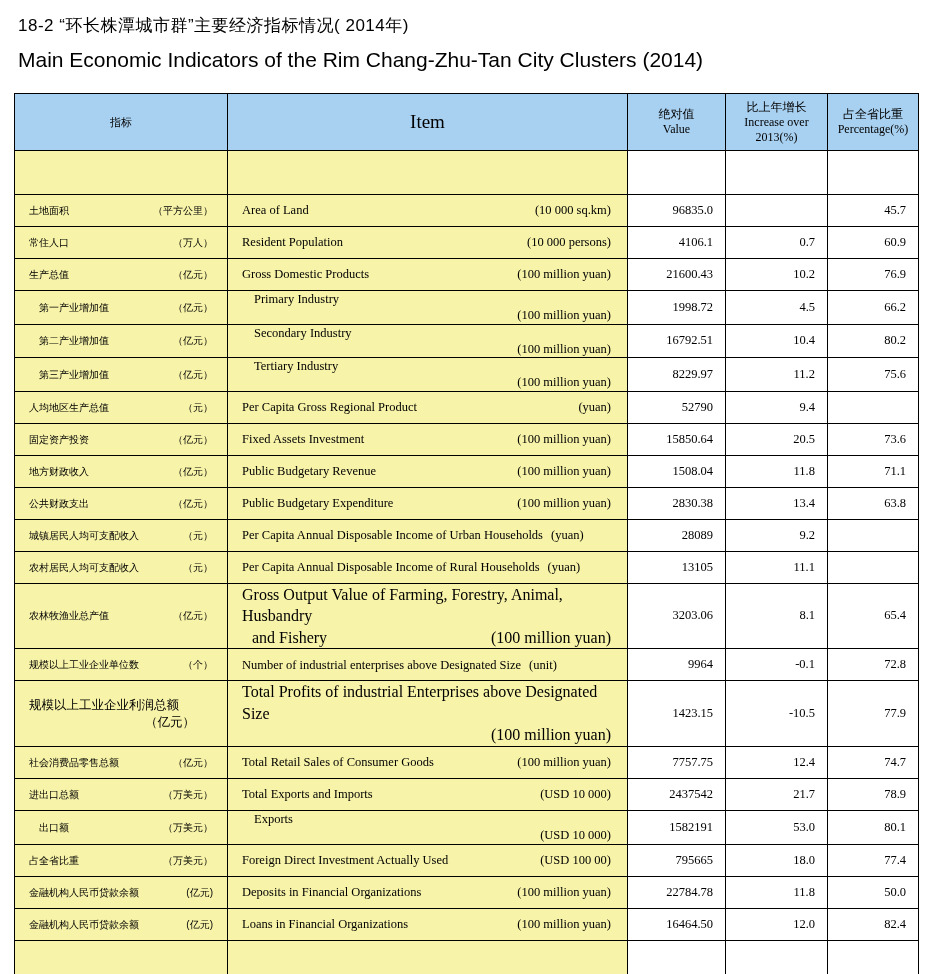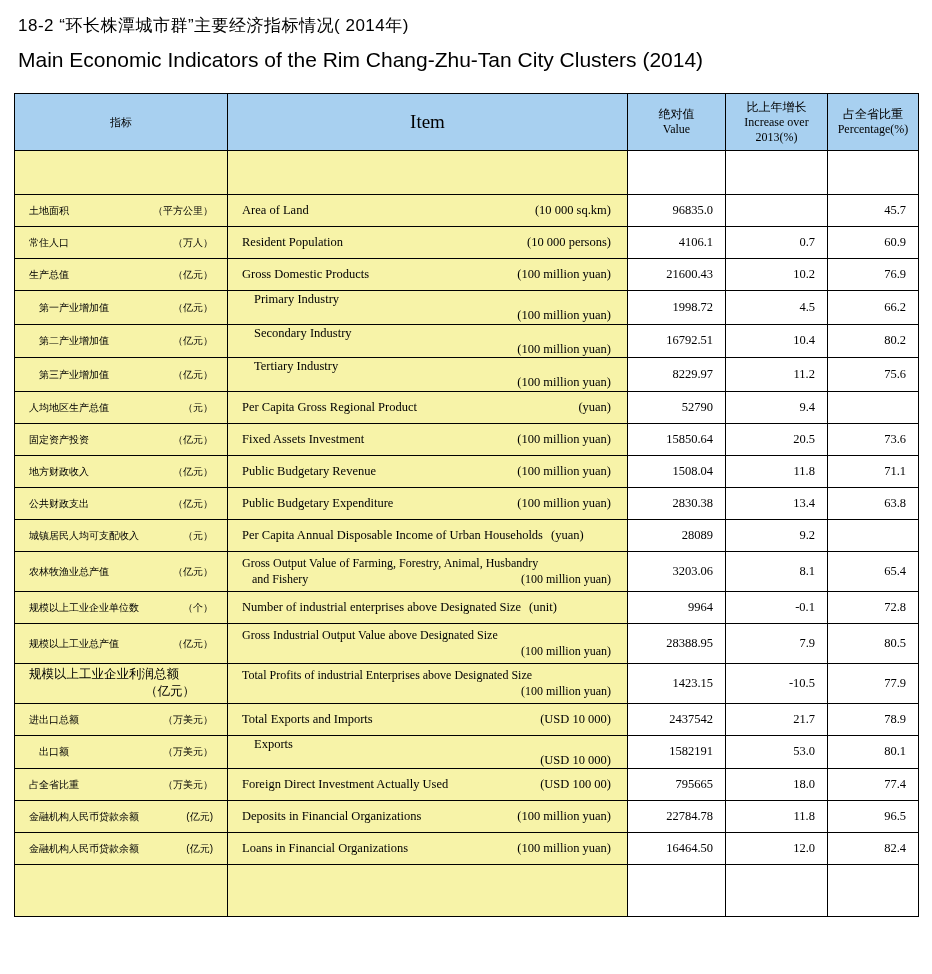--- a/index.html
+++ b/index.html
@@ -95,21 +95,21 @@
     font-size: 12.5px;
     padding-left: 14px;
     line-height: 1.3;
   }
   .item-name { white-space: nowrap; }
   .item-unit { white-space: nowrap; margin-left: auto; padding-right: 16px; }
   .item-unit.inline { margin-left: 8px; }
   .item-indent1 { padding-left: 26px; flex-direction: column; }
   .item-block {
     font-family: "Liberation Serif", serif;
-    font-size: 12px;
+    font-size: 16px;
     padding-left: 14px;
     padding-right: 16px;
     line-height: 1.35;
   }
   .item-block .l2 { display: block; padding-left: 10px; }
   .item-block .u2 { float: right; }
   .clearfix::after { content: ""; display: block; clear: both; }
 </style>
 </head>
 <body>
@@ -334,20 +334,37 @@
           <td class="c-item">
             <div class="item-wrap">
               <span class="item-name">Per Capita Annual Disposable Income of Urban Households</span>
               <span class="item-unit inline">(yuan)</span>
             </div>
           </td>
           <td class="c-val">28089</td>
           <td class="c-inc">9.2</td>
           <td class="c-pct"></td>
         </tr>
+        <tr>
+          <td class="c-ind">
+            <div class="ind-wrap">
+              <span class="ind-name">农村居民人均可支配收入</span>
+              <span class="ind-unit">（元）</span>
+            </div>
+          </td>
+          <td class="c-item">
+            <div class="item-wrap">
+              <span class="item-name">Per Capita Annual Disposable Income of Rural Households</span>
+              <span class="item-unit inline">(yuan)</span>
+            </div>
+          </td>
+          <td class="c-val">13105</td>
+          <td class="c-inc">11.1</td>
+          <td class="c-pct"></td>
+        </tr>
         <tr class="tall">
           <td class="c-ind">
             <div class="ind-wrap">
               <span class="ind-name">农林牧渔业总产值</span>
               <span class="ind-unit">（亿元）</span>
             </div>
           </td>
           <td class="c-item">
             <div class="item-block clearfix"><span>Gross Output Value of Farming, Forestry, Animal,   Husbandry</span><span class="l2 clearfix"><span class="u2">(100 million yuan)</span>and Fishery</span></div>
           </td>
@@ -367,50 +384,51 @@
               <span class="item-name">Number of industrial enterprises above Designated Size</span>
               <span class="item-unit inline">(unit)</span>
             </div>
           </td>
           <td class="c-val">9964</td>
           <td class="c-inc">-0.1</td>
           <td class="c-pct">72.8</td>
         </tr>
         <tr class="tall">
           <td class="c-ind">
-            <div class="ind-wrap">
-              <span class="ind-name">规模以上工业总产值</span>
-              <span class="ind-unit">（亿元）</span>
-            </div>
-          </td>
-          <td class="c-item">
-            <div class="item-block clearfix"><span>Gross Industrial Output Value  above Designated Size</span><span class="l2 clearfix">
-                <span class="u2">(100 million yuan)</span>
-              </span></div>
-          </td>
-          <td class="c-val">28388.95</td>
-          <td class="c-inc">7.9</td>
-          <td class="c-pct">80.5</td>
-        </tr>
-        <tr class="tall">
-          <td class="c-ind">
             <div class="ind-block">规模以上工业企业利润总额<span class="u2">（亿元）</span></div>
           </td>
           <td class="c-item">
             <div class="item-block clearfix"><span>Total Profits of industrial Enterprises  above Designated Size</span><span class="l2 clearfix">
                 <span class="u2">(100 million yuan)</span>
               </span></div>
           </td>
           <td class="c-val">1423.15</td>
           <td class="c-inc">-10.5</td>
           <td class="c-pct">77.9</td>
         </tr>
         <tr>
           <td class="c-ind">
             <div class="ind-wrap">
+              <span class="ind-name">社会消费品零售总额</span>
+              <span class="ind-unit">（亿元）</span>
+            </div>
+          </td>
+          <td class="c-item">
+            <div class="item-wrap">
+              <span class="item-name">Total Retail Sales of Consumer Goods</span>
+              <span class="item-unit">(100 million yuan)</span>
+            </div>
+          </td>
+          <td class="c-val">7757.75</td>
+          <td class="c-inc">12.4</td>
+          <td class="c-pct">74.7</td>
+        </tr>
+        <tr>
+          <td class="c-ind">
+            <div class="ind-wrap">
               <span class="ind-name">进出口总额</span>
               <span class="ind-unit">（万美元）</span>
             </div>
           </td>
           <td class="c-item">
             <div class="item-wrap">
               <span class="item-name">Total Exports and Imports</span>
               <span class="item-unit">(USD 10 000)</span>
             </div>
           </td>
@@ -460,21 +478,21 @@
             </div>
           </td>
           <td class="c-item">
             <div class="item-wrap">
               <span class="item-name">Deposits in Financial Organizations</span>
               <span class="item-unit">(100 million yuan)</span>
             </div>
           </td>
           <td class="c-val">22784.78</td>
           <td class="c-inc">11.8</td>
-          <td class="c-pct">96.5</td>
+          <td class="c-pct">50.0</td>
         </tr>
         <tr>
           <td class="c-ind">
             <div class="ind-wrap">
               <span class="ind-name">金融机构人民币贷款余额</span>
               <span class="ind-unit">(亿元)</span>
             </div>
           </td>
           <td class="c-item">
             <div class="item-wrap">

